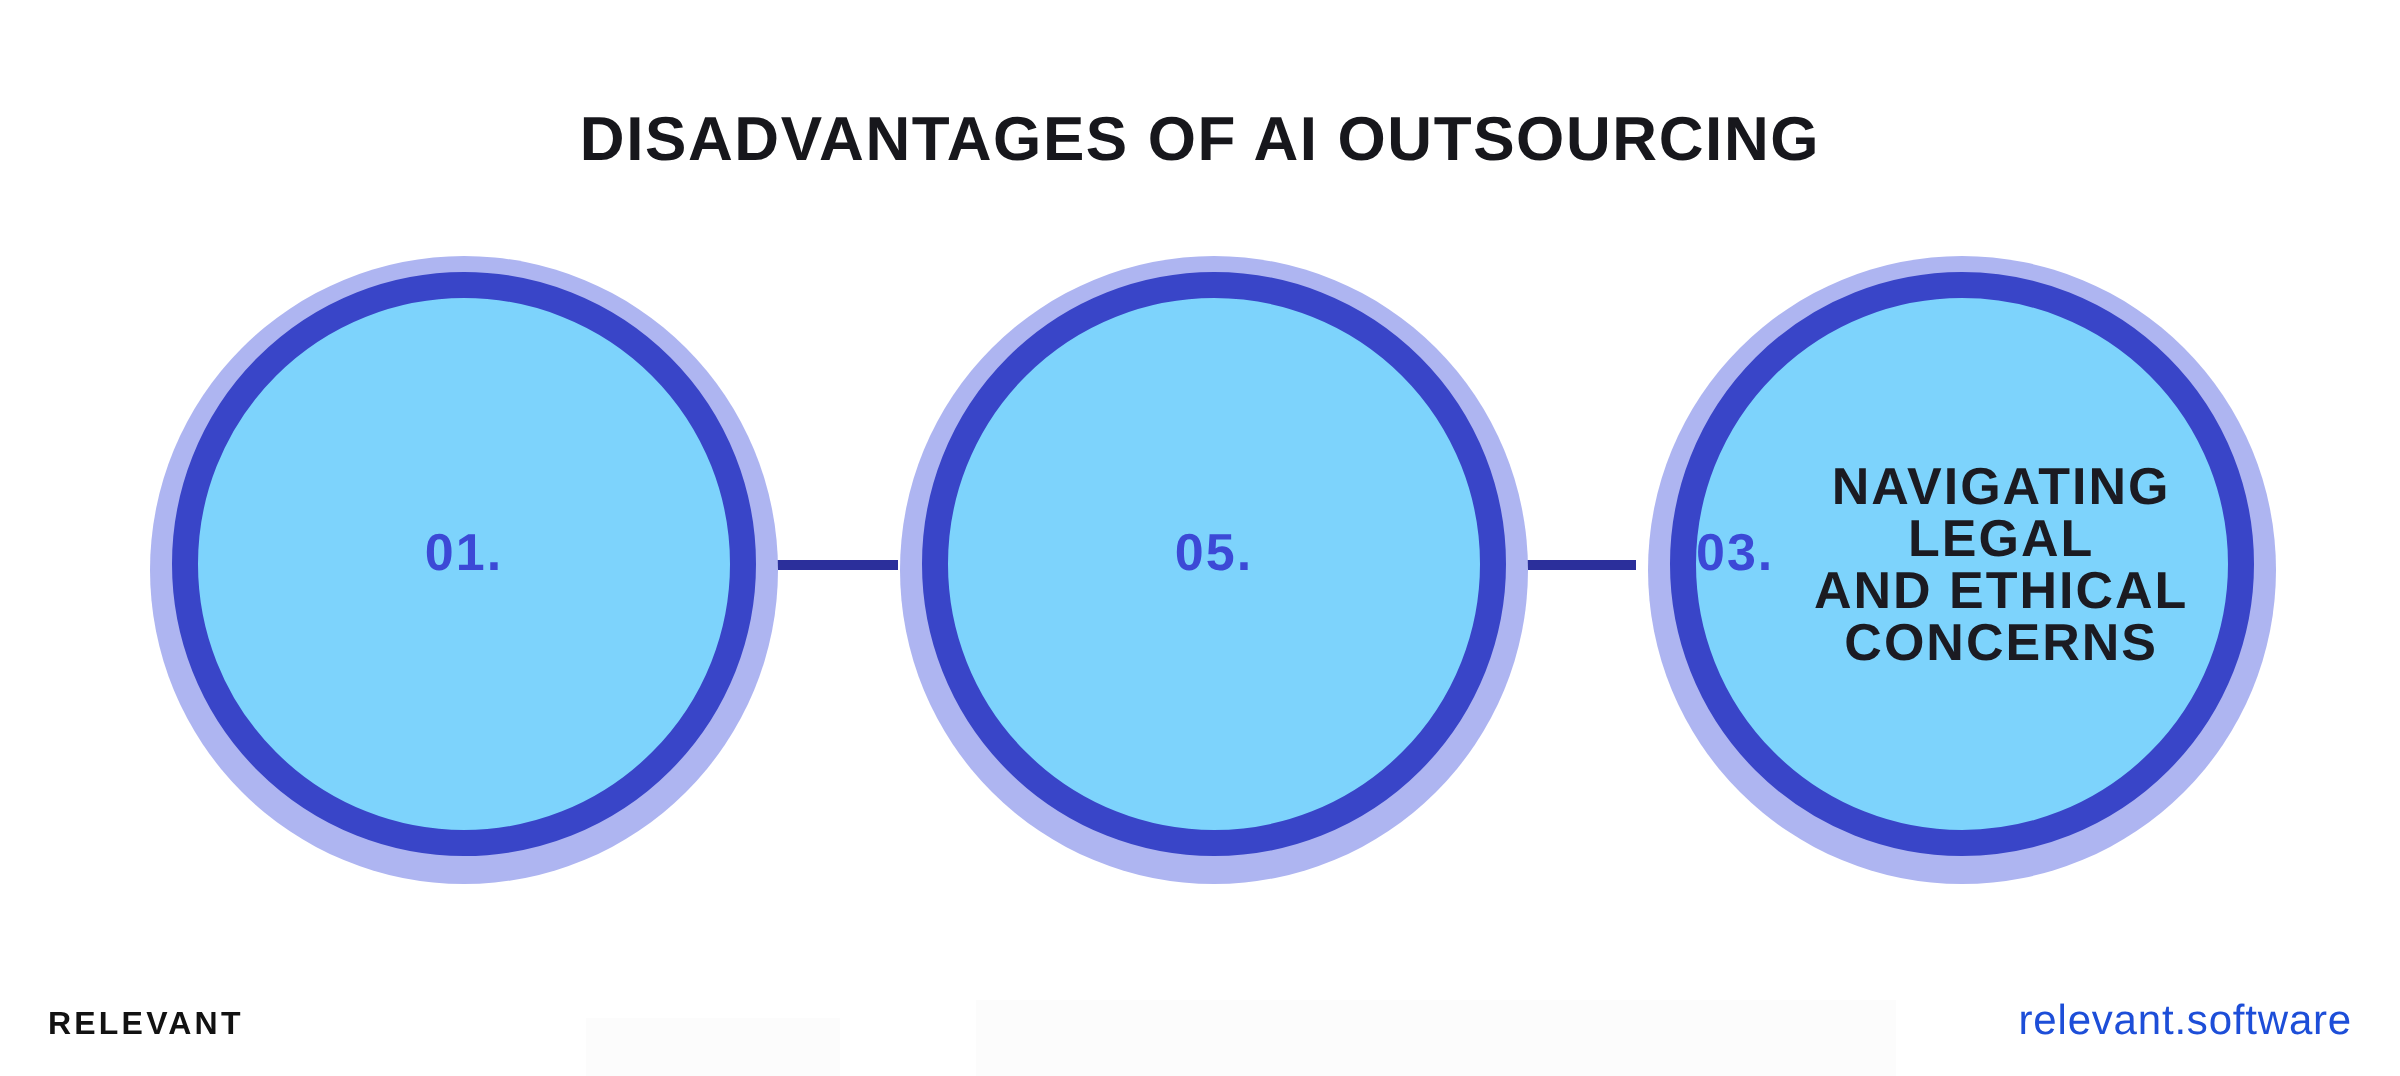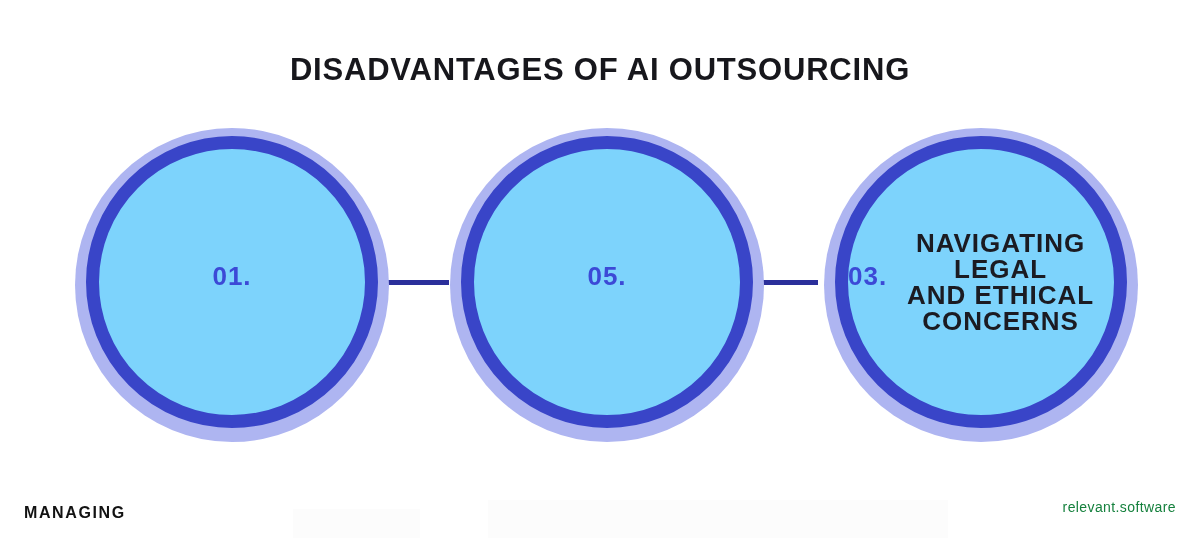--- a/index.html
+++ b/index.html
@@ -86,24 +86,24 @@
     top: 504px;
     font-size: 16px;
     font-weight: 800;
     letter-spacing: 1.6px;
     color: #121212;
   }
   .footer-site {
     position: absolute;
     right: 24px;
     top: 499px;
-    font-size: 14px;
+    font-size: 21px;
     font-weight: 400;
     letter-spacing: 0.4px;
-    color: #15803d;
+    color: #1d4ed8;
   }
 </style>
 </head>
 <body>
 
 <div class="canvas">
 
   <h1 class="title">DISADVANTAGES OF AI OUTSOURCING</h1>
 
   <div class="artifact a1"></div>
@@ -120,16 +120,16 @@
     <div class="step-number">05.</div>
   </div>
 
   <div class="circle p3">
     <div class="step-number">03.</div>
     <div class="step-label">NAVIGATING LEGAL
 AND ETHICAL
 CONCERNS</div>
   </div>
 
-  <div class="footer-brand">MANAGING</div>
+  <div class="footer-brand">RELEVANT</div>
   <div class="footer-site">relevant.software</div>
 
 </div>
 
 </body></html>

